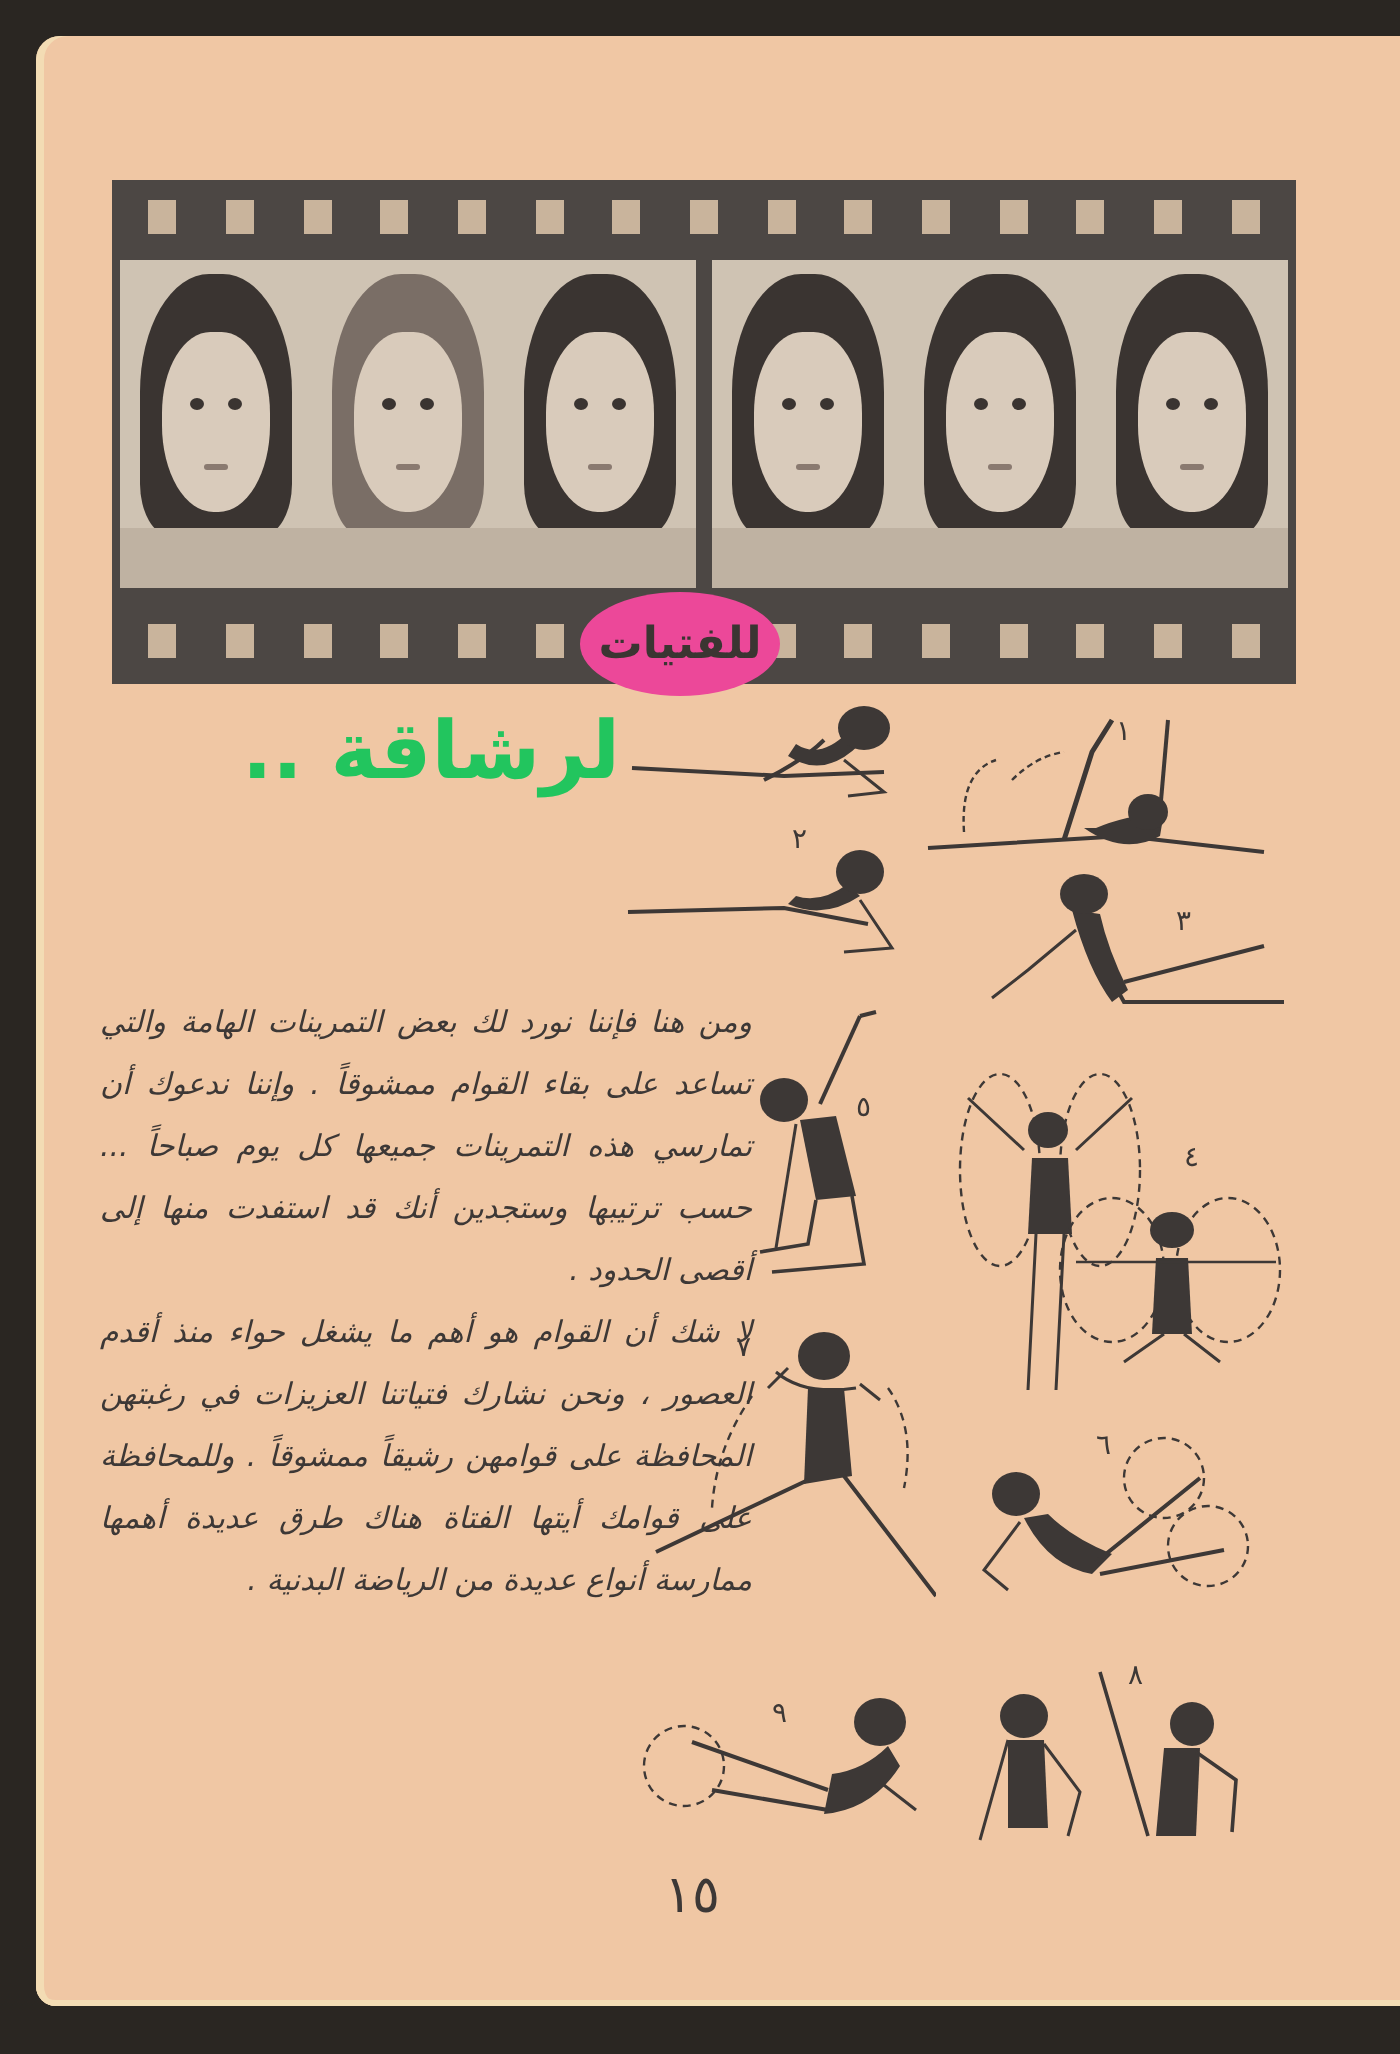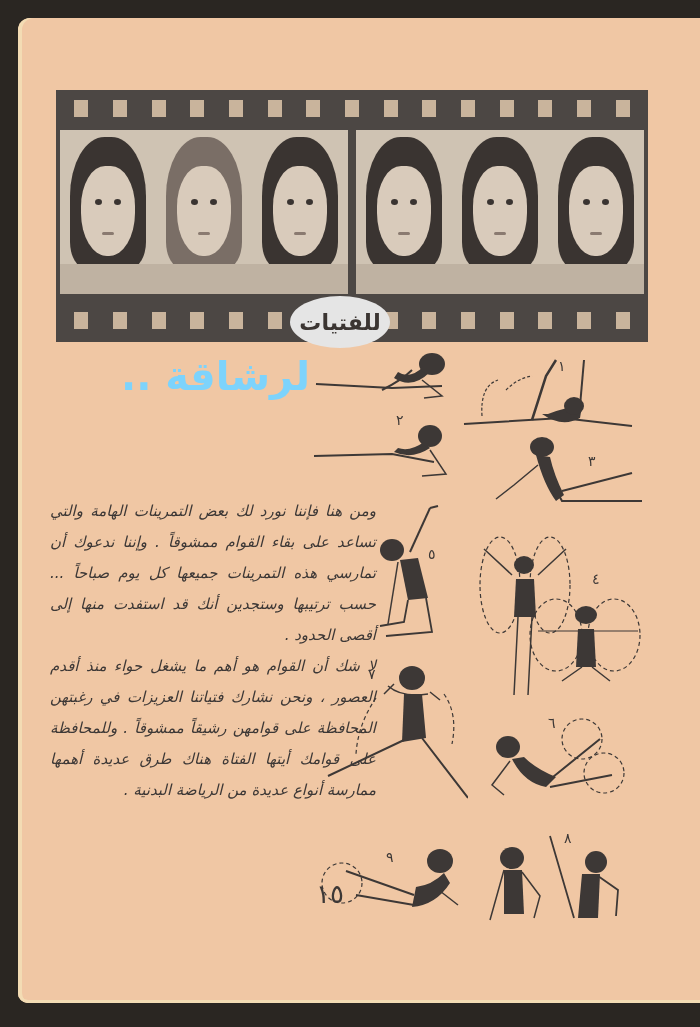--- a/index.html
+++ b/index.html
@@ -53,40 +53,40 @@
   .face .eye.l { left: 36%; } .face .eye.r { left: 56%; }
   .face .mouth {
     position: absolute; left: 44%; top: 62%; width: 12%; height: 2%; background: #8a7a70; border-radius: 3px;
   }
   .face .collar {
     position: absolute; left: 0; bottom: 0; width: 100%; height: 18%;
     background: #bfb2a2;
   }
   .badge {
     position: absolute; left: 290px; top: 296px; width: 100px; height: 52px;
-    background: #e5e5e5; border-radius: 50%;
+    background: #ec4899; border-radius: 50%;
     display: flex; align-items: center; justify-content: center;
     font-family: "DejaVu Sans", sans-serif; font-weight: bold; font-size: 22px; color: #3b3532;
   }
   .title {
     position: absolute; left: 80px; top: 352px; width: 240px;
-    direction: rtl; text-align: right; color: #7dd3fc;
+    direction: rtl; text-align: right; color: #22c55e;
     font-family: "DejaVu Sans", sans-serif; font-weight: bold;
   }
   .title .l1 { font-size: 40px; line-height: 48px; padding-right: 10px; }
   .title .l2 { font-size: 44px; line-height: 52px; padding-right: 60px; }
   .body-text {
     position: absolute; left: 50px; top: 496px; width: 326px;
     direction: rtl; text-align: justify; text-align-last: right;
     color: #3d3836; font-family: "DejaVu Sans", sans-serif; font-size: 15px;
     line-height: 31px; font-style: italic;
   }
   .body-text p { margin: 0; }
   .page-number {
-    position: absolute; left: 300px; top: 879px; width: 60px; text-align: center;
+    position: absolute; left: 300px; top: 933px; width: 60px; text-align: right;
     color: #3d3836; font-size: 26px; font-family: "DejaVu Sans", sans-serif;
   }
   .ex {
     position: absolute; color: #3d3836;
   }
   .ex svg { display: block; }
   .ex-num {
     position: absolute; font-size: 14px; color: #3d3836; font-family: "DejaVu Sans", sans-serif;
   }
 </style>

